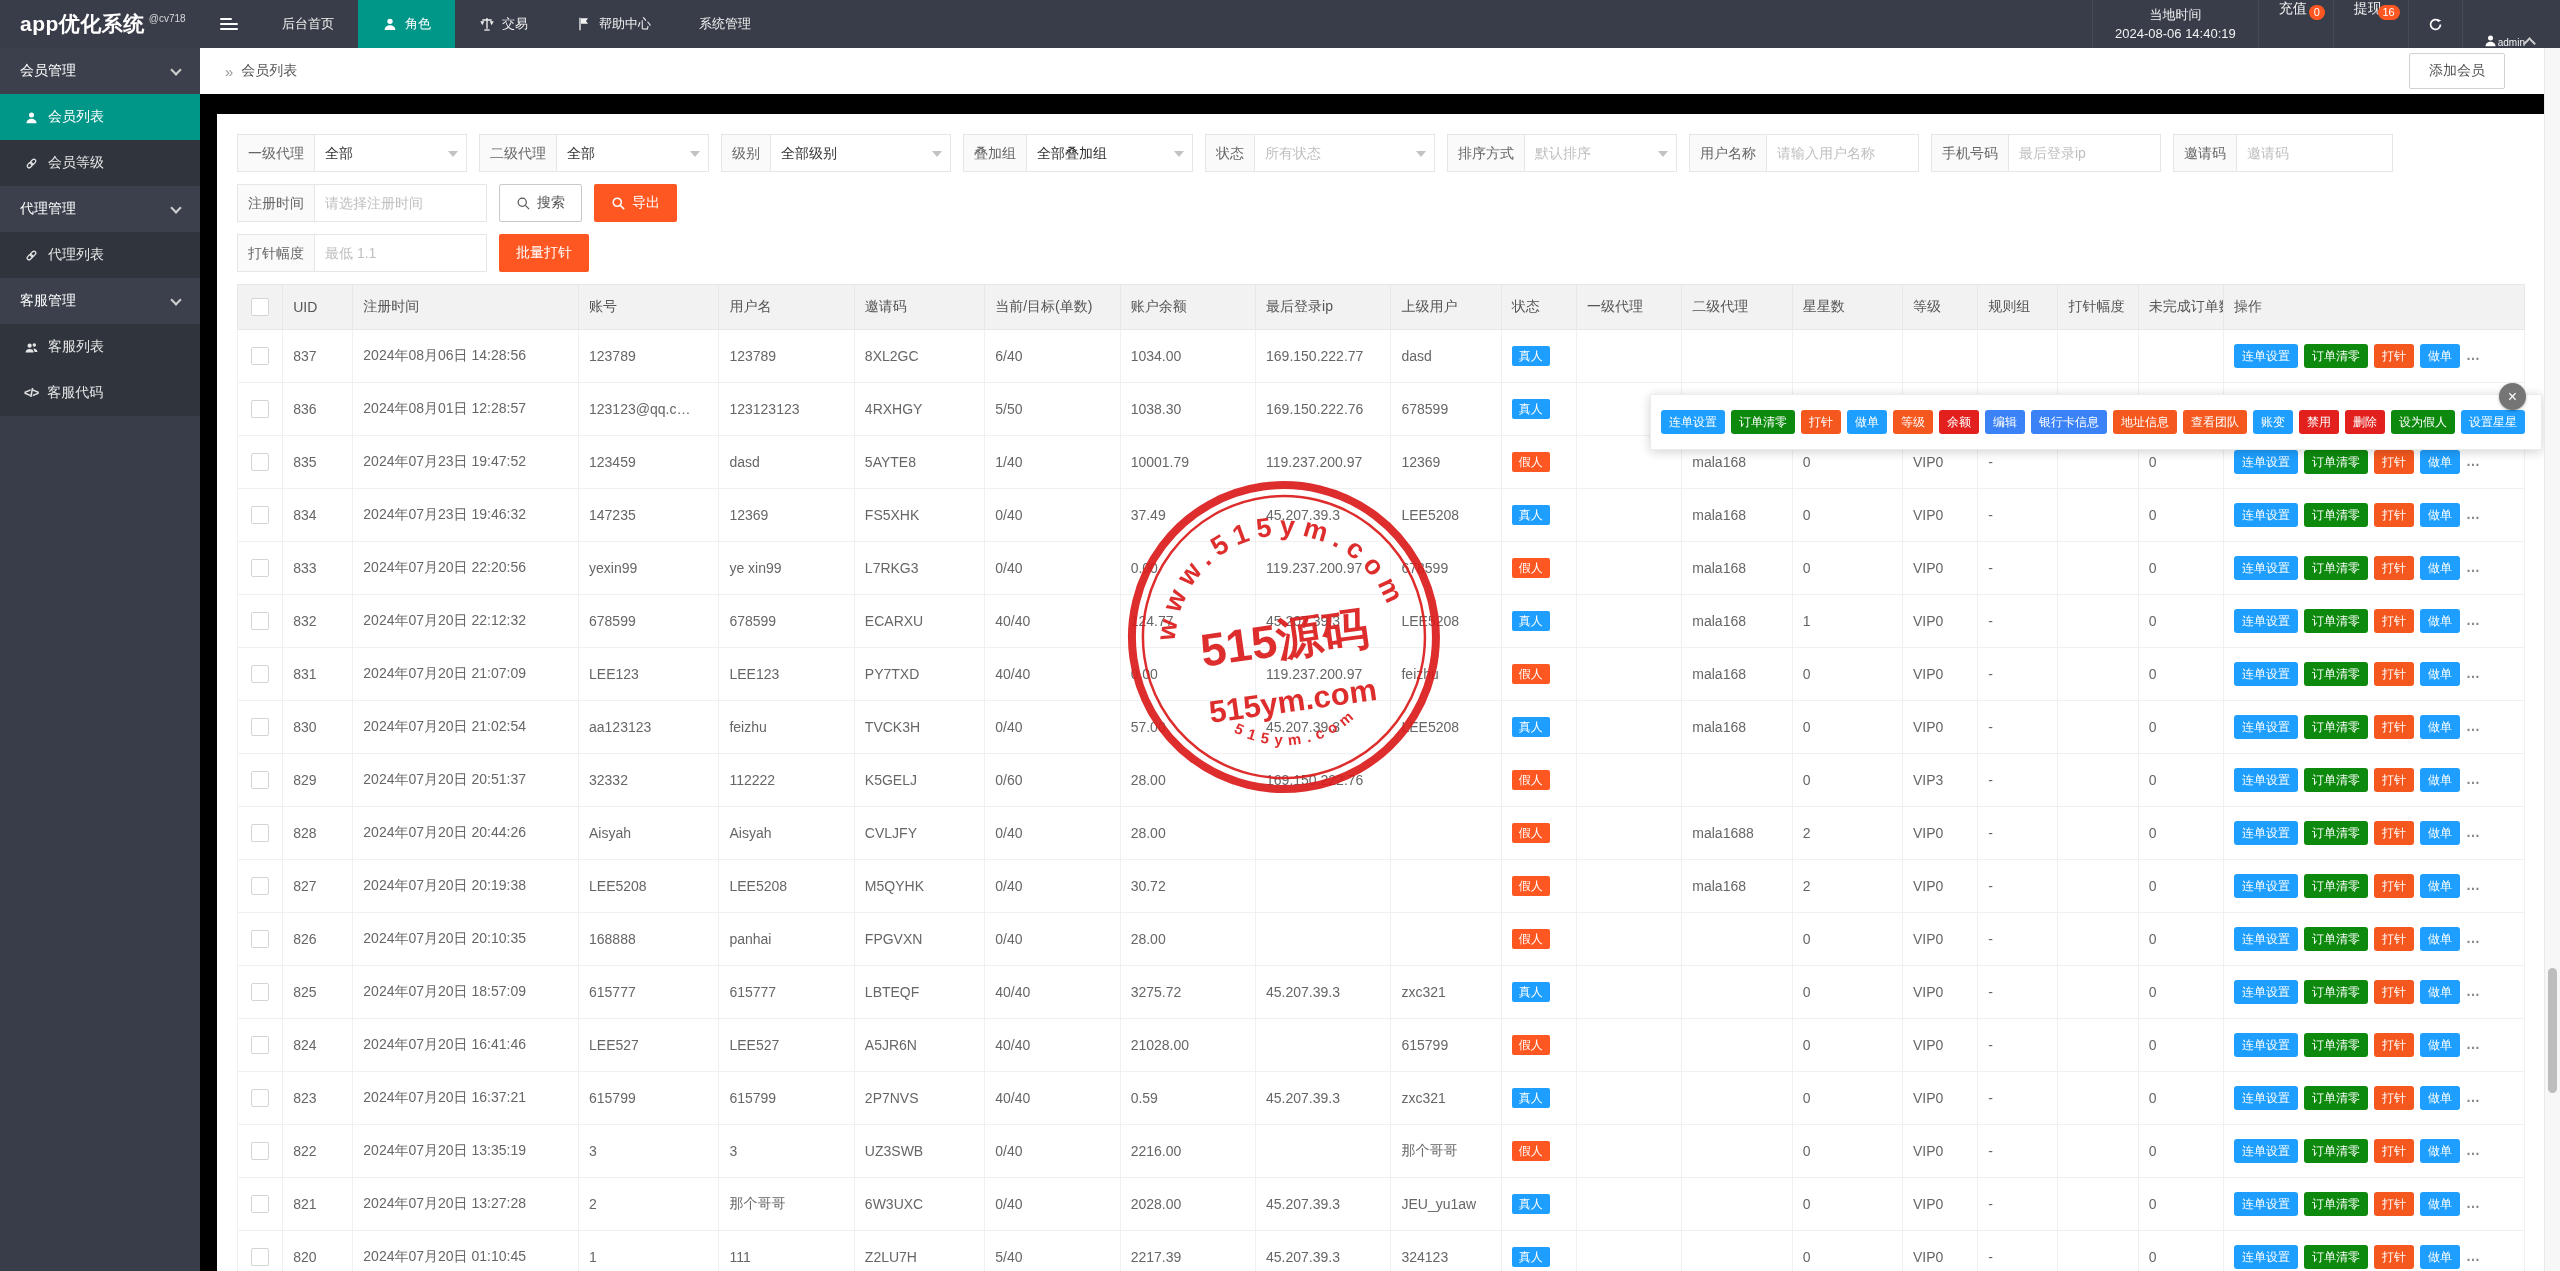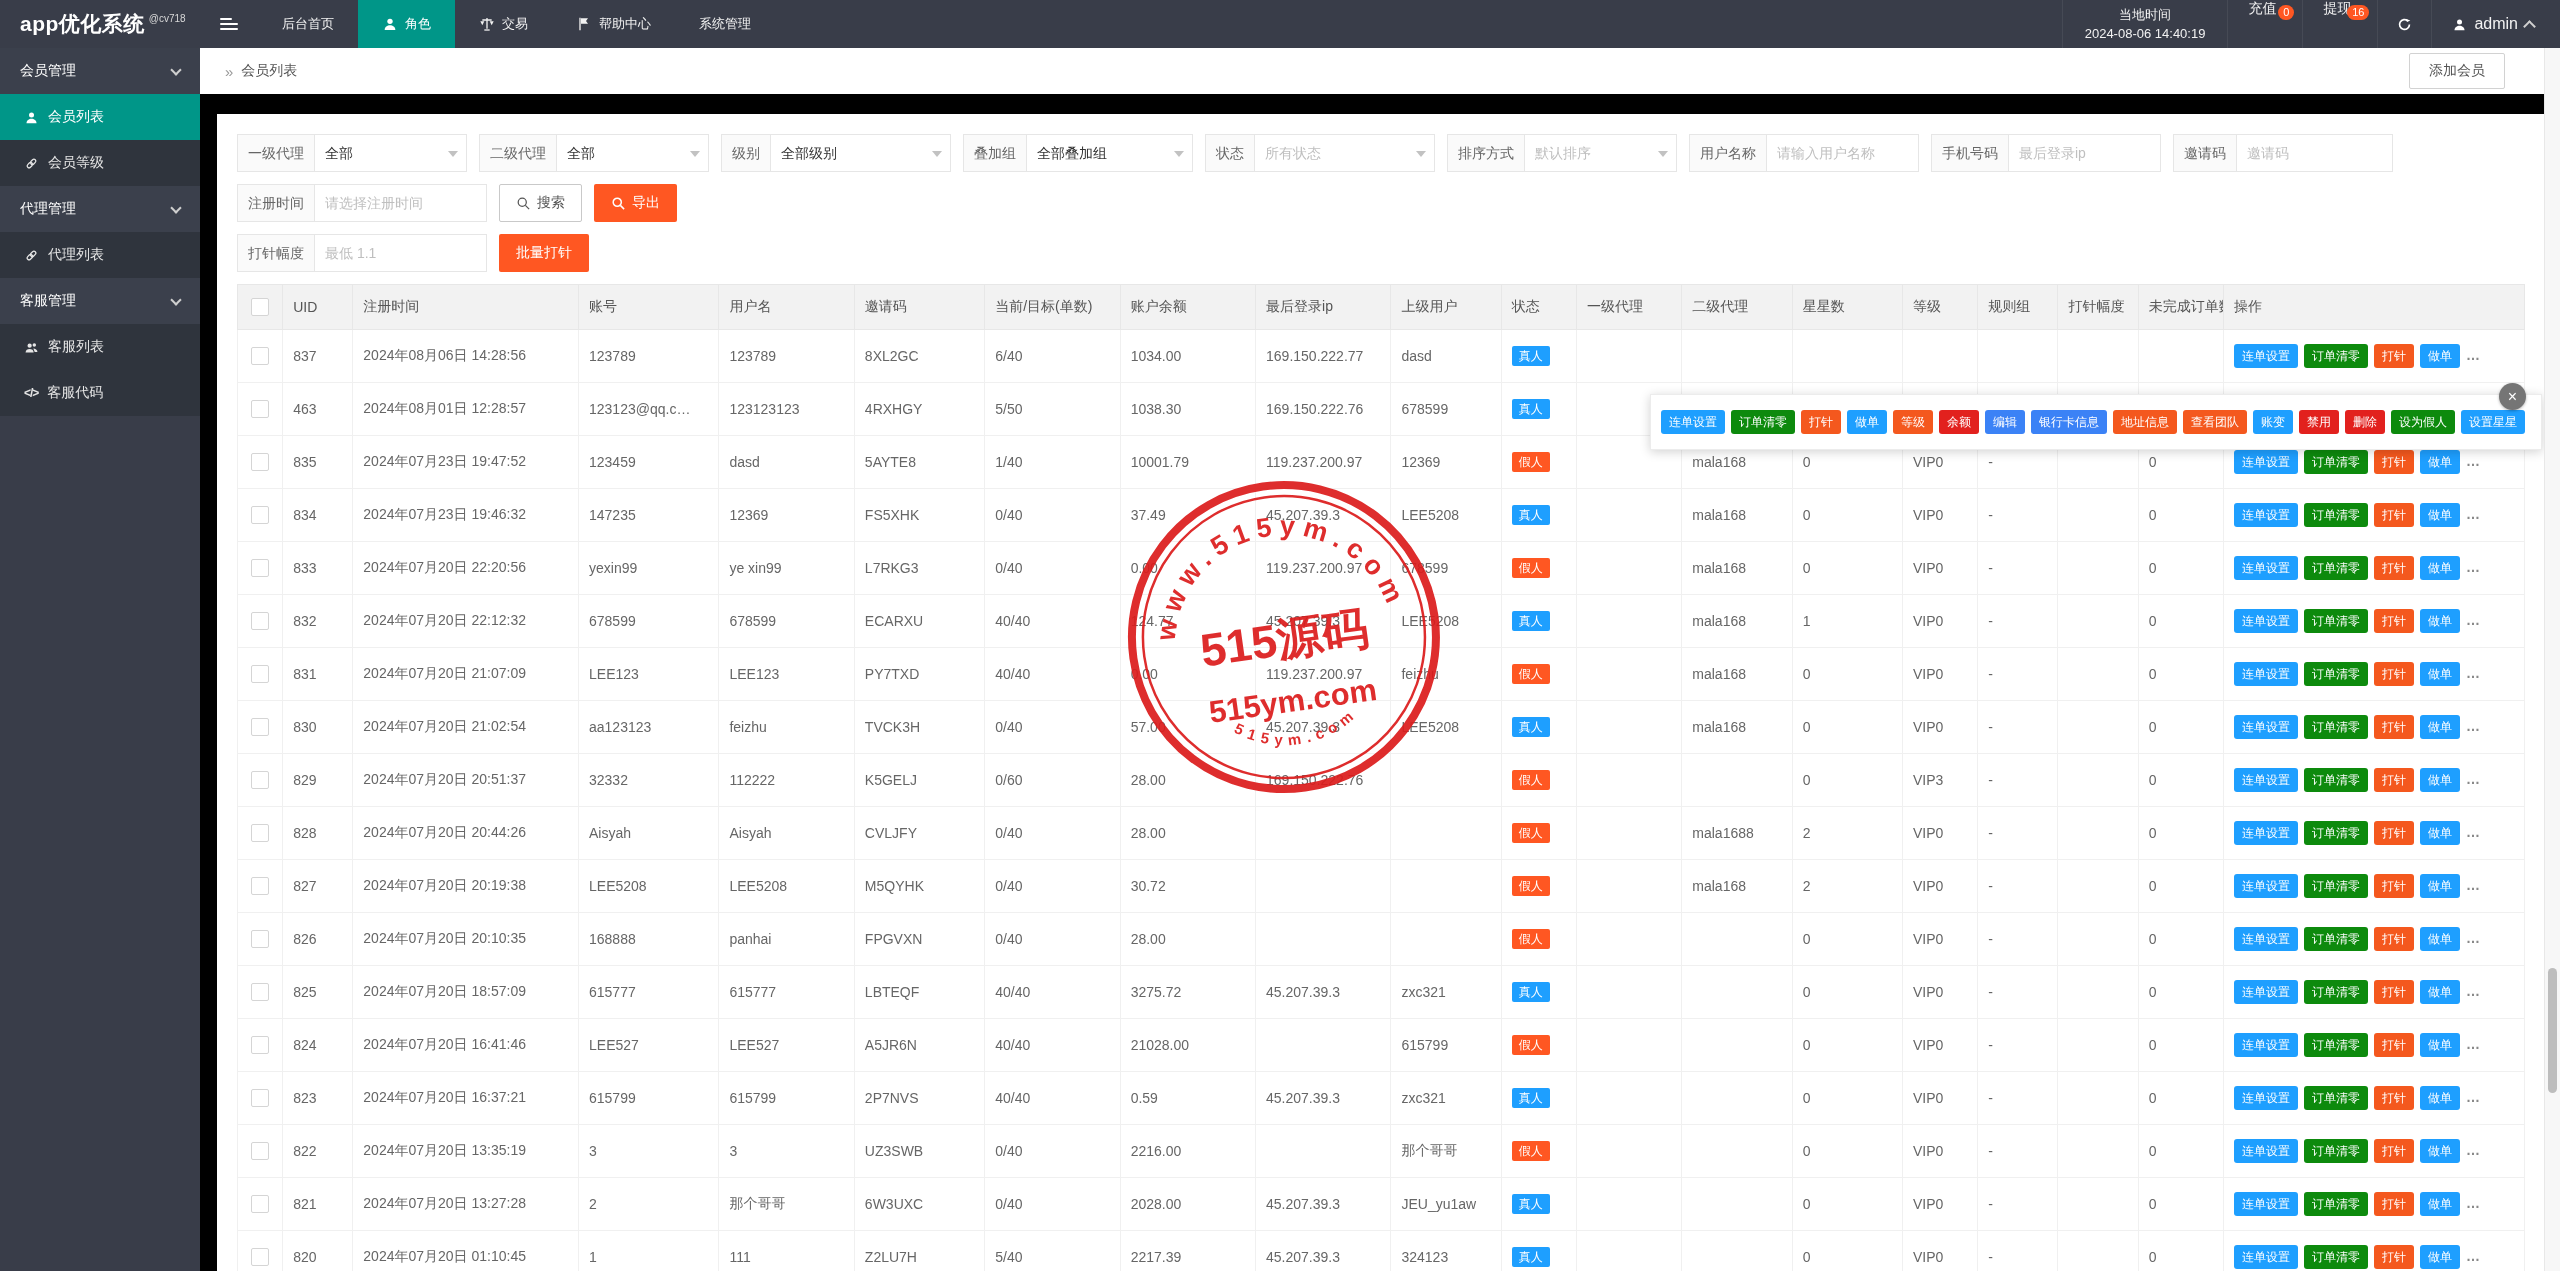--- a/index.html
+++ b/index.html
@@ -24,21 +24,21 @@
   .nav-item svg { width:16px; height:16px; }
   .nav-right { margin-left:auto; display:flex; align-items:stretch; color:#f2f2f2; }
   .time-block { display:flex; flex-direction:column; justify-content:center; text-align:center;
                 font-size:13px; line-height:1.5; padding:0 22px; border-left:1px solid rgba(255,255,255,.07); }
   .nav-chip { position:relative; display:flex; align-items:flex-start; padding:0 26px 0 20px; font-size:14px;
               border-left:1px solid rgba(255,255,255,.07); cursor:pointer; }
   .chip-badge { position:absolute; top:5px; right:8px; background:#ff5722; color:#fff; font-size:11px;
                 line-height:1; padding:2px 5px; border-radius:9px; min-width:16px; text-align:center; }
   .nav-icon-btn { display:flex; align-items:center; padding:0 18px; border-left:1px solid rgba(255,255,255,.07); cursor:pointer; }
   .nav-icon-btn svg { width:17px; height:17px; }
-  .admin-box { display:flex; align-items:center; gap:7px; padding:0 26px 0 20px; font-size:16px;
+  .admin-box { display:flex; align-items:flex-end; padding:0 26px 0 20px; font-size:10px;
                border-left:1px solid rgba(255,255,255,.07); cursor:pointer; }
   .admin-box svg { width:15px; height:15px; }
   .chev-up { width:9px; height:9px; border-left:2px solid #cfcfcf; border-top:2px solid #cfcfcf;
              transform:rotate(45deg); margin-top:4px; }
 
   
   .sidebar { position:absolute; top:48px; left:0; bottom:0; width:200px; background:#393d49; z-index:40; }
   .side-group-header { height:46px; display:flex; align-items:center; padding:0 20px; color:#fff;
                        font-size:14px; cursor:pointer; background:#3b404c; }
   .side-group-header .gh-label { flex:1; }
@@ -400,21 +400,21 @@
                 <td></td>
                 <td></td>
                 <td></td>
                 <td></td>
                 <td><span class="mini-btn b-blue">连单设置</span><span class="mini-btn b-green">订单清零</span><span class="mini-btn b-orange">打针</span><span class="mini-btn b-blue">做单</span><span class="more-dots">…</span></td>
               </tr>
               <tr>
                 <td style="text-align:center">
                   <div class="checkbox"></div>
                 </td>
-                <td>463</td>
+                <td>836</td>
                 <td>2024年08月01日 12:28:57</td>
                 <td>123123@qq.c…</td>
                 <td>123123123</td>
                 <td>4RXHGY</td>
                 <td>5/50</td>
                 <td>1038.30</td>
                 <td>169.150.222.76</td>
                 <td>678599</td>
                 <td><span class="status-badge st-blue">真人</span></td>
                 <td></td>

